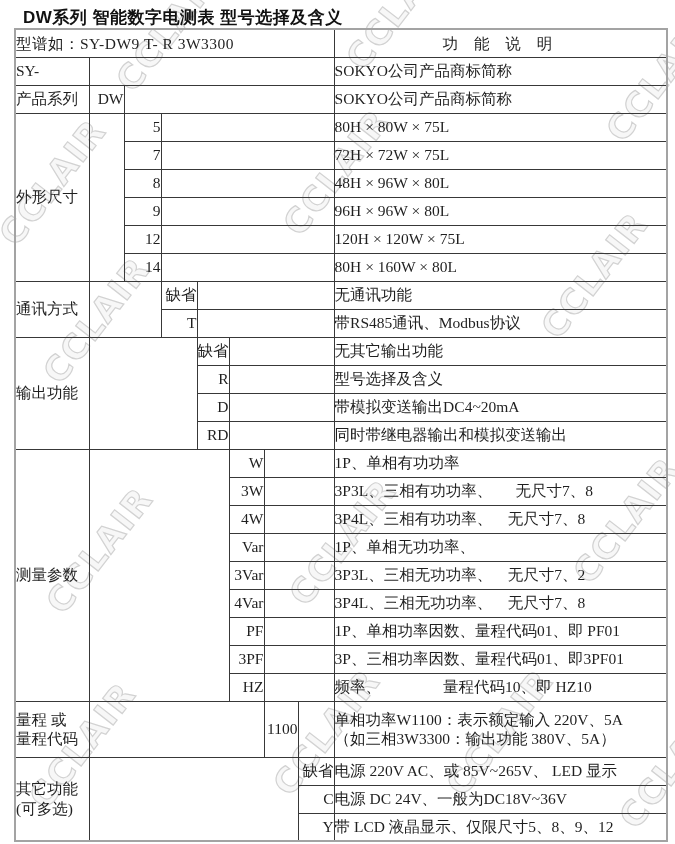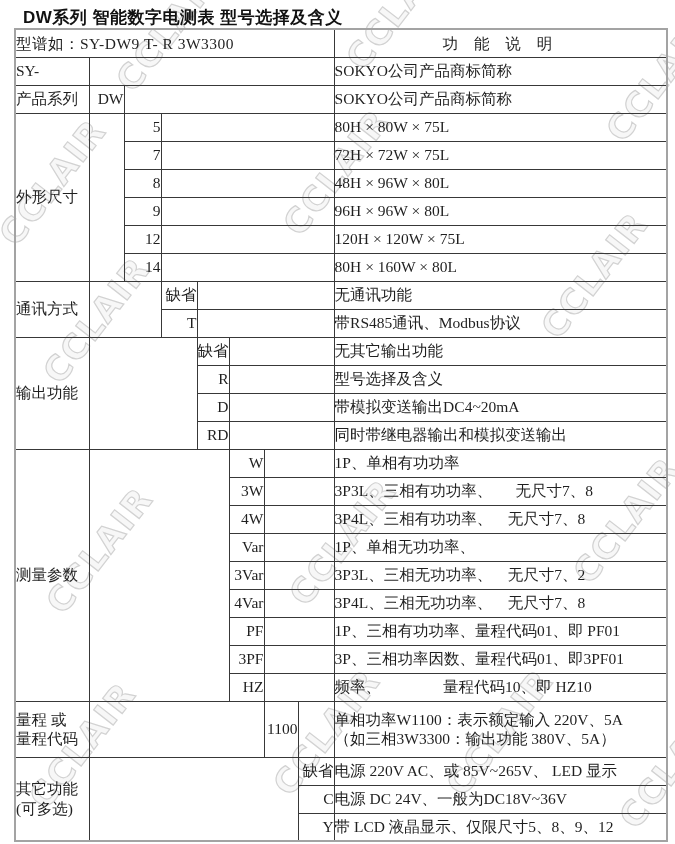--- a/index.html
+++ b/index.html
@@ -214,21 +214,21 @@
         <td class="desc">3P3L、三相无功功率、    无尺寸7、2</td>
       </tr>
       <tr class="r">
         <td class="code">4Var</td>
         <td class="empty" colspan="2"></td>
         <td class="desc">3P4L、三相无功功率、    无尺寸7、8</td>
       </tr>
       <tr class="r">
         <td class="code">PF</td>
         <td class="empty" colspan="2"></td>
-        <td class="desc">1P、三相有功功率、量程代码01、即 PF01</td>
+        <td class="desc">1P、单相功率因数、量程代码01、即 PF01</td>
       </tr>
       <tr class="r">
         <td class="code">3PF</td>
         <td class="empty" colspan="2"></td>
         <td class="desc">3P、三相功率因数、量程代码01、即3PF01</td>
       </tr>
       <tr class="r">
         <td class="code">HZ</td>
         <td class="empty" colspan="2"></td>
         <td class="desc">频率、                量程代码10、即 HZ10</td>

